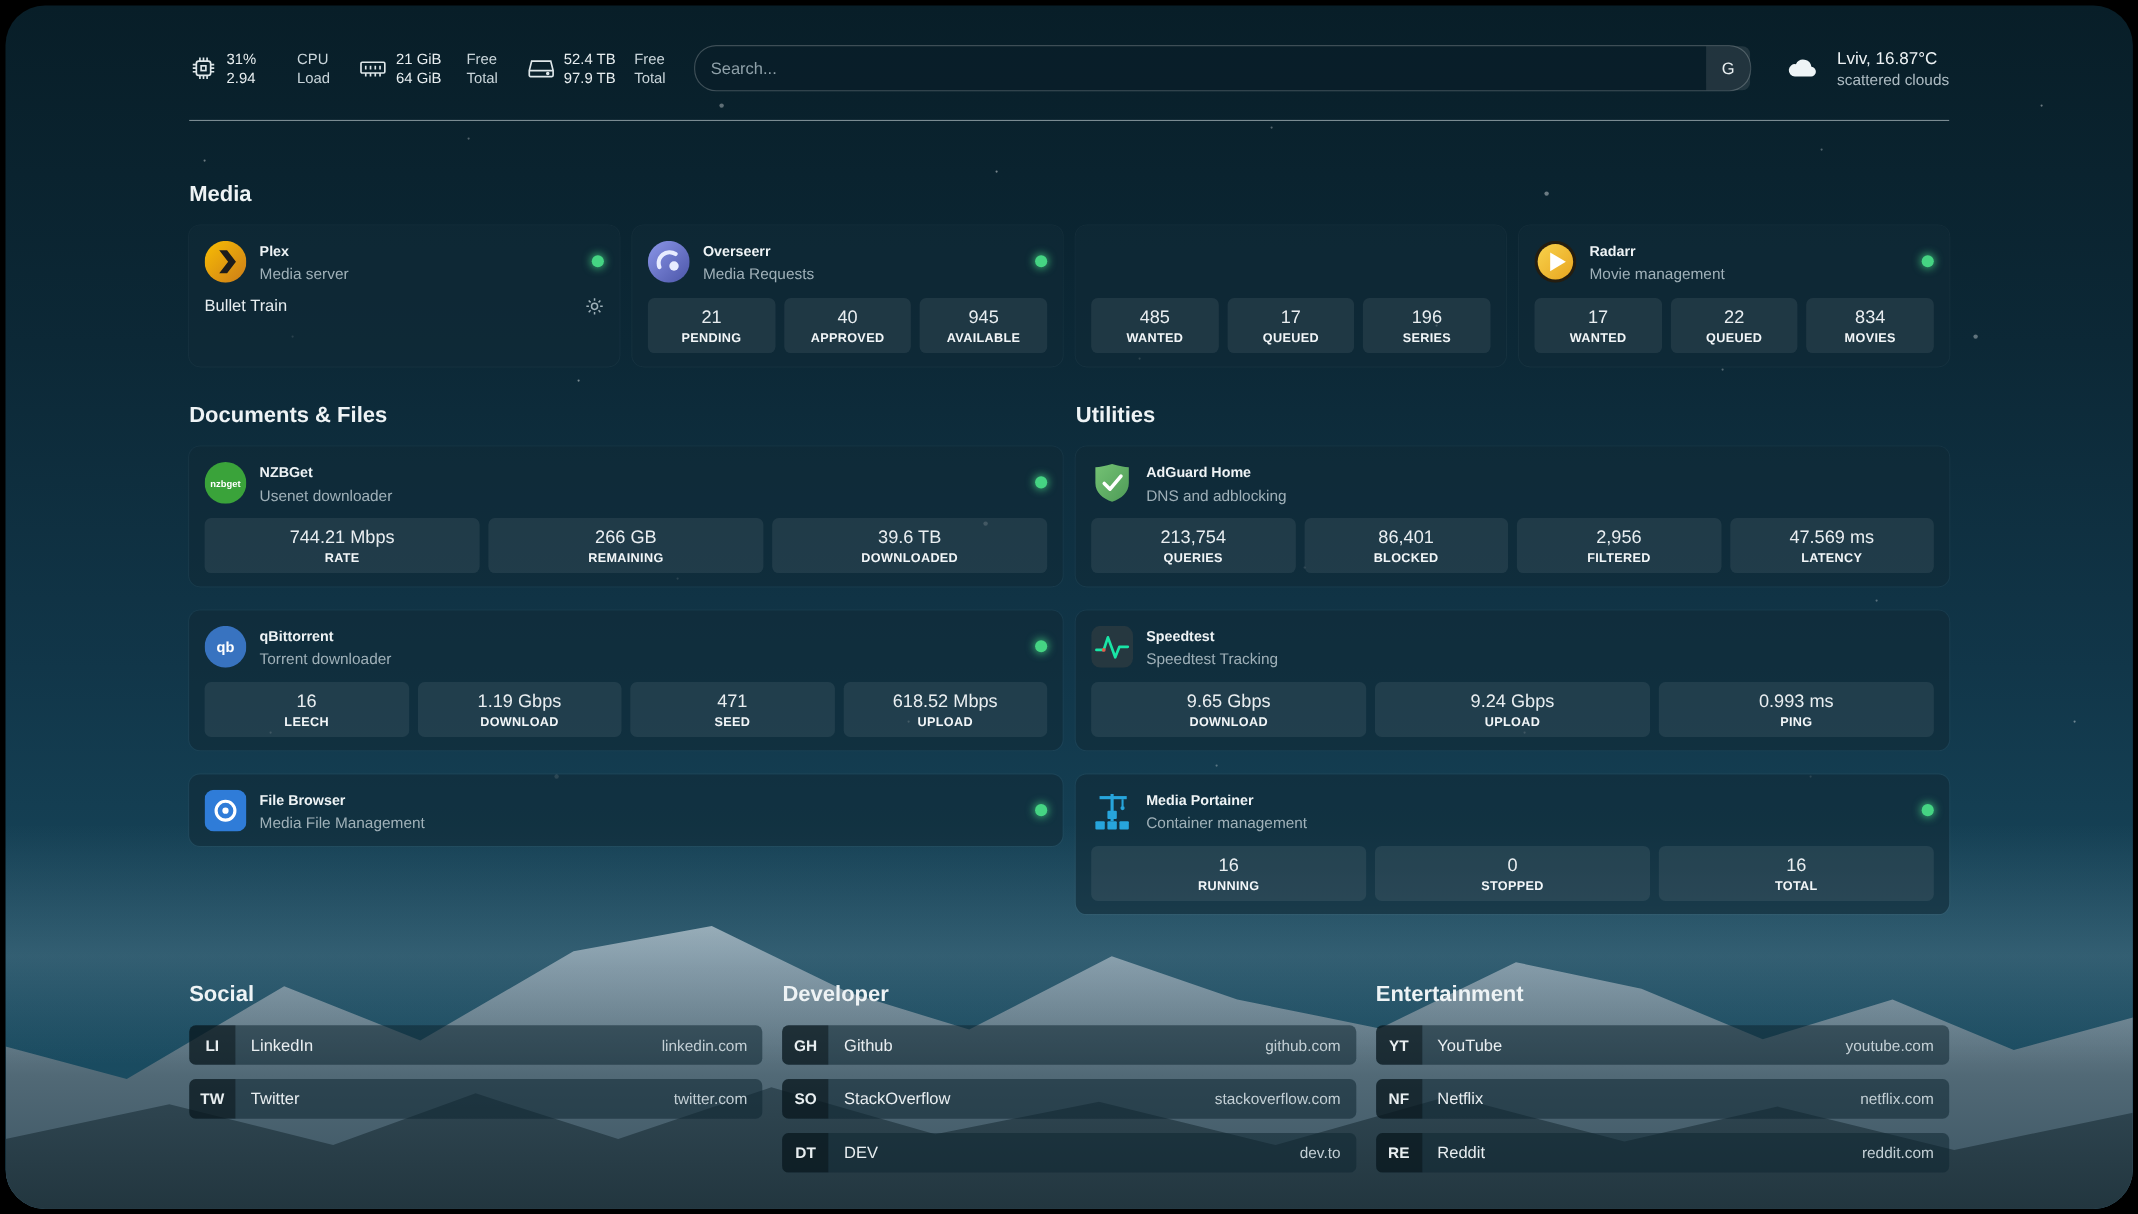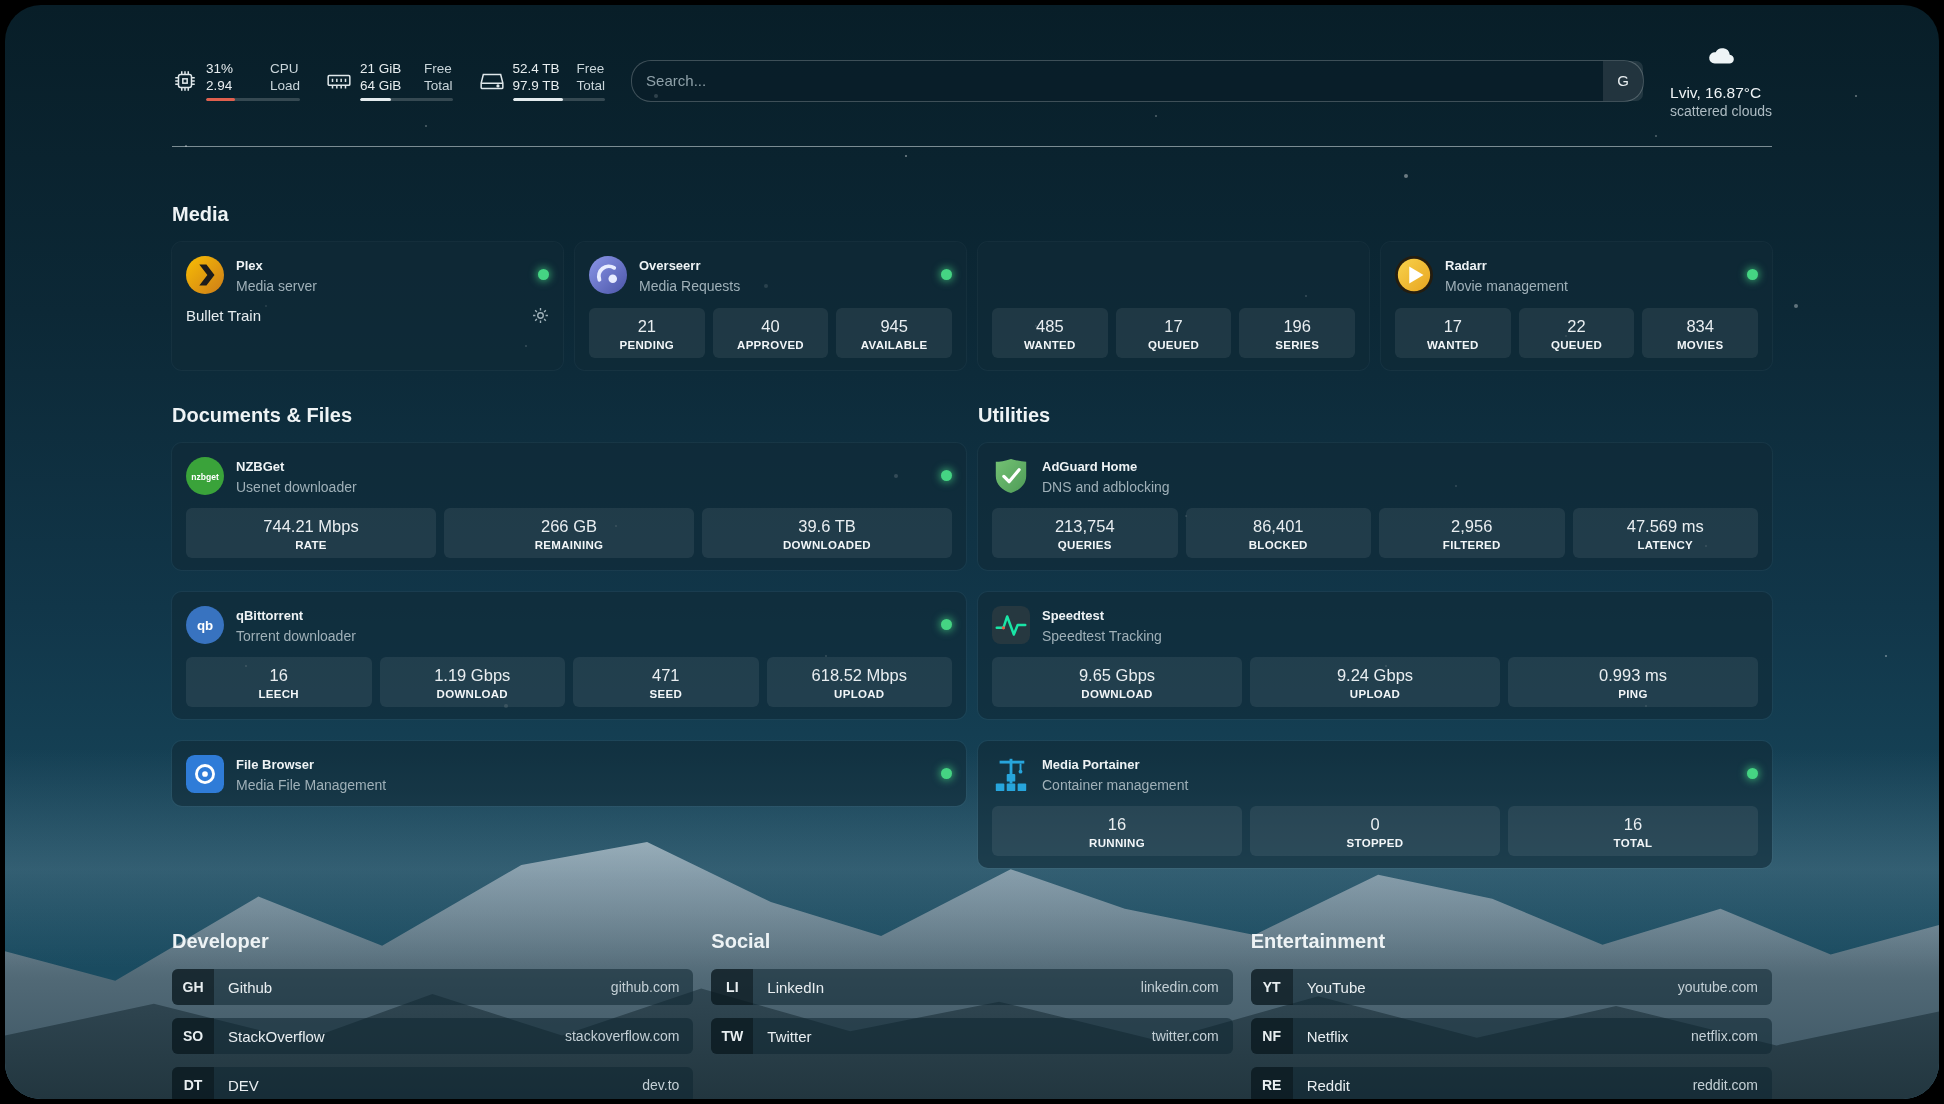--- a/index.html
+++ b/index.html
@@ -37,34 +37,34 @@
     1700px 540px 0 0 rgba(255,255,255,.3),240px 660px 0 0 rgba(255,255,255,.35),
     500px 700px 0 1px rgba(255,255,255,.3),820px 650px 0 0 rgba(255,255,255,.4),
     1100px 690px 0 0 rgba(255,255,255,.3),1380px 660px 0 0 rgba(255,255,255,.35),
     1640px 700px 0 0 rgba(255,255,255,.3),1880px 650px 0 0 rgba(255,255,255,.4);}
   
   .content{position:relative;padding:0 167px;width:100%;height:100%;}
   
   .topbar{display:flex;align-items:center;gap:26px;padding-top:36px;}
   .sysw{display:flex;align-items:center;gap:8px;color:var(--txt);}
   .sysw svg{width:26px;height:26px;flex:none;}
-  .sys-block{display:flex;flex-direction:column;}
+  .sys-block{display:flex;flex-direction:row;}
   .sys-rows{display:flex;gap:16px;font-size:13.5px;line-height:17px;}
   .sys-col1{color:#e8eef0;min-width:48px;}
   .sys-col2{color:#c9d5da;}
   .sys-bar{height:3px;margin-top:4px;background:rgba(255,255,255,.18);border-radius:2px;overflow:hidden;}
   .sys-fill{height:100%;border-radius:2px;background:#e3ebee;}
   .sys-fill.cpu{background:var(--cpu-bar);}
   .searchwrap{flex:1;position:relative;height:42px;}
   .searchwrap input{width:100%;height:100%;background:rgba(10,30,40,.55);border:1px solid rgba(255,255,255,.22);
     border-radius:20px;padding:0 52px 0 14px;color:#dfe8ec;font-size:15px;outline:none;}
   .searchwrap input::placeholder{color:#8fa1a9;}
   .provider-btn{position:absolute;right:1px;top:1px;bottom:1px;width:40px;background:rgba(255,255,255,.10);
     border-radius:0 7px 7px 0;display:flex;align-items:center;justify-content:center;color:#e8eef0;font-size:15px;cursor:pointer;}
-  .weather{display:flex;align-items:center;gap:12px;color:var(--txt);flex-direction:column;}
+  .weather{display:flex;align-items:center;gap:12px;color:var(--txt);}
   .weather svg{width:40px;height:30px;}
   .weather .wl1{font-size:15.5px;color:#eef3f5;line-height:19px;}
   .weather .wl2{font-size:14px;color:#aebcc3;line-height:18px;}
   .divider{height:1px;background:rgba(235,245,248,.5);margin-top:26px;}
   
   .section-title{font-size:20px;font-weight:600;color:#eef3f5;margin:0 0 16px;}
   .sec-media{margin-top:56px;}
   .media-grid{display:grid;grid-template-columns:repeat(4,1fr);gap:12px;}
   .two-col{display:grid;grid-template-columns:1fr 1fr;gap:12px;margin-top:34px;}
   .col-stack{display:flex;flex-direction:column;gap:22px;}
@@ -524,53 +524,53 @@
               </div>
             </div>
           </div>
 
         </div>
       </div>
     </div>
 
     <div class="bookmarks">
       <div>
+        <h2 class="section-title">Social</h2>
+        <div class="bm-row">
+          <span class="bm-abbr">LI</span>
+          <span class="bm-name">LinkedIn</span>
+          <span class="bm-url">linkedin.com</span>
+        </div>
+        <div class="bm-row">
+          <span class="bm-abbr">TW</span>
+          <span class="bm-name">Twitter</span>
+          <span class="bm-url">twitter.com</span>
+        </div>
+      </div>
+
+      <div>
         <h2 class="section-title">Developer</h2>
         <div class="bm-row">
           <span class="bm-abbr">GH</span>
           <span class="bm-name">Github</span>
           <span class="bm-url">github.com</span>
         </div>
         <div class="bm-row">
           <span class="bm-abbr">SO</span>
           <span class="bm-name">StackOverflow</span>
           <span class="bm-url">stackoverflow.com</span>
         </div>
         <div class="bm-row">
           <span class="bm-abbr">DT</span>
           <span class="bm-name">DEV</span>
           <span class="bm-url">dev.to</span>
         </div>
       </div>
 
       <div>
-        <h2 class="section-title">Social</h2>
-        <div class="bm-row">
-          <span class="bm-abbr">LI</span>
-          <span class="bm-name">LinkedIn</span>
-          <span class="bm-url">linkedin.com</span>
-        </div>
-        <div class="bm-row">
-          <span class="bm-abbr">TW</span>
-          <span class="bm-name">Twitter</span>
-          <span class="bm-url">twitter.com</span>
-        </div>
-      </div>
-
-      <div>
         <h2 class="section-title">Entertainment</h2>
         <div class="bm-row">
           <span class="bm-abbr">YT</span>
           <span class="bm-name">YouTube</span>
           <span class="bm-url">youtube.com</span>
         </div>
         <div class="bm-row">
           <span class="bm-abbr">NF</span>
           <span class="bm-name">Netflix</span>
           <span class="bm-url">netflix.com</span>

